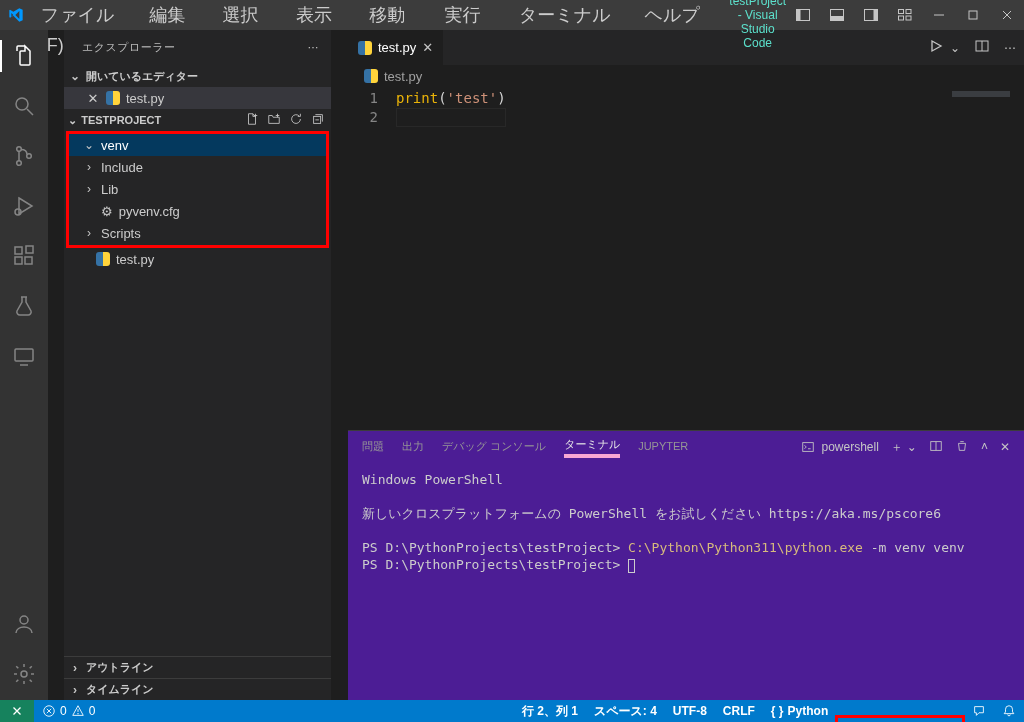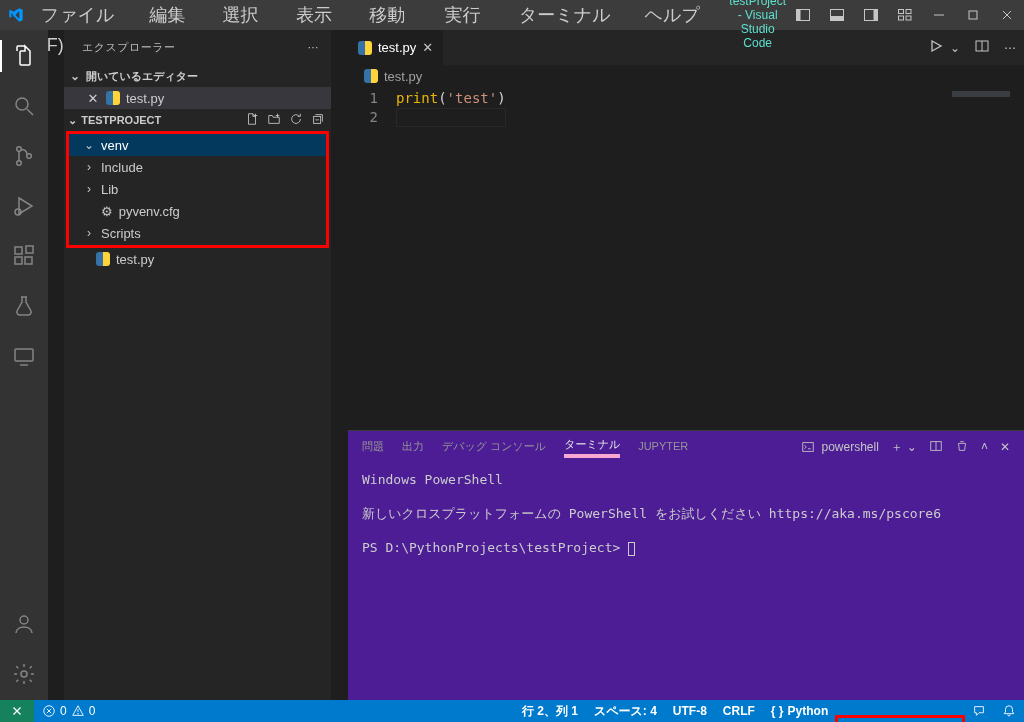--- a/index.html
+++ b/index.html
@@ -488,20 +488,30 @@
           <span>Scripts</span>
         </div>
       </div>
       <div class="tree-row">
         <span class="chev"></span>
         <span class="py-icon"></span>
         <span>test.py</span>
       </div>
     </div>
 
+    <div class="collapsed-sections">
+      <div class="section-head">
+        <span class="chev chev-right"></span>
+        <span>アウトライン</span>
+      </div>
+      <div class="section-head">
+        <span class="chev chev-right"></span>
+        <span>タイムライン</span>
+      </div>
+    </div>
   </div>
 
   <div class="editorgroup">
     <div class="tabs">
       <div class="tab">
         <span class="py-icon"></span>
         <span>test.py</span>
         <span class="close">✕</span>
       </div>
       <div class="editor-actions">
@@ -560,20 +570,21 @@
               </svg></span>
           <span>˄</span>
           <span>✕</span>
         </div>
       </div>
       <div class="terminal-body">
         <div>Windows PowerShell</div>
         <div style="height:17px"></div>
         <div>新しいクロスプラットフォームの PowerShell をお試しください https://aka.ms/pscore6</div>
         <div style="height:17px"></div>
+        <div><span>PS D:\PythonProjects\testProject&gt; </span><span class="term-yellow">C:\Python\Python311\python.exe</span><span> -m venv venv</span></div>
         <div><span>PS D:\PythonProjects\testProject&gt; </span><span class="term-cursor"></span></div>
       </div>
     </div>
   </div>
 </div>
 
 <div class="statusbar">
   <div class="sb-item remote">
     <svg width="14" height="14" viewBox="0 0 16 16">
         <path d="M4 4l4 4-4 4M12 12l-4-4 4-4" fill="none" stroke="#fff" stroke-width="1.5"></path>

